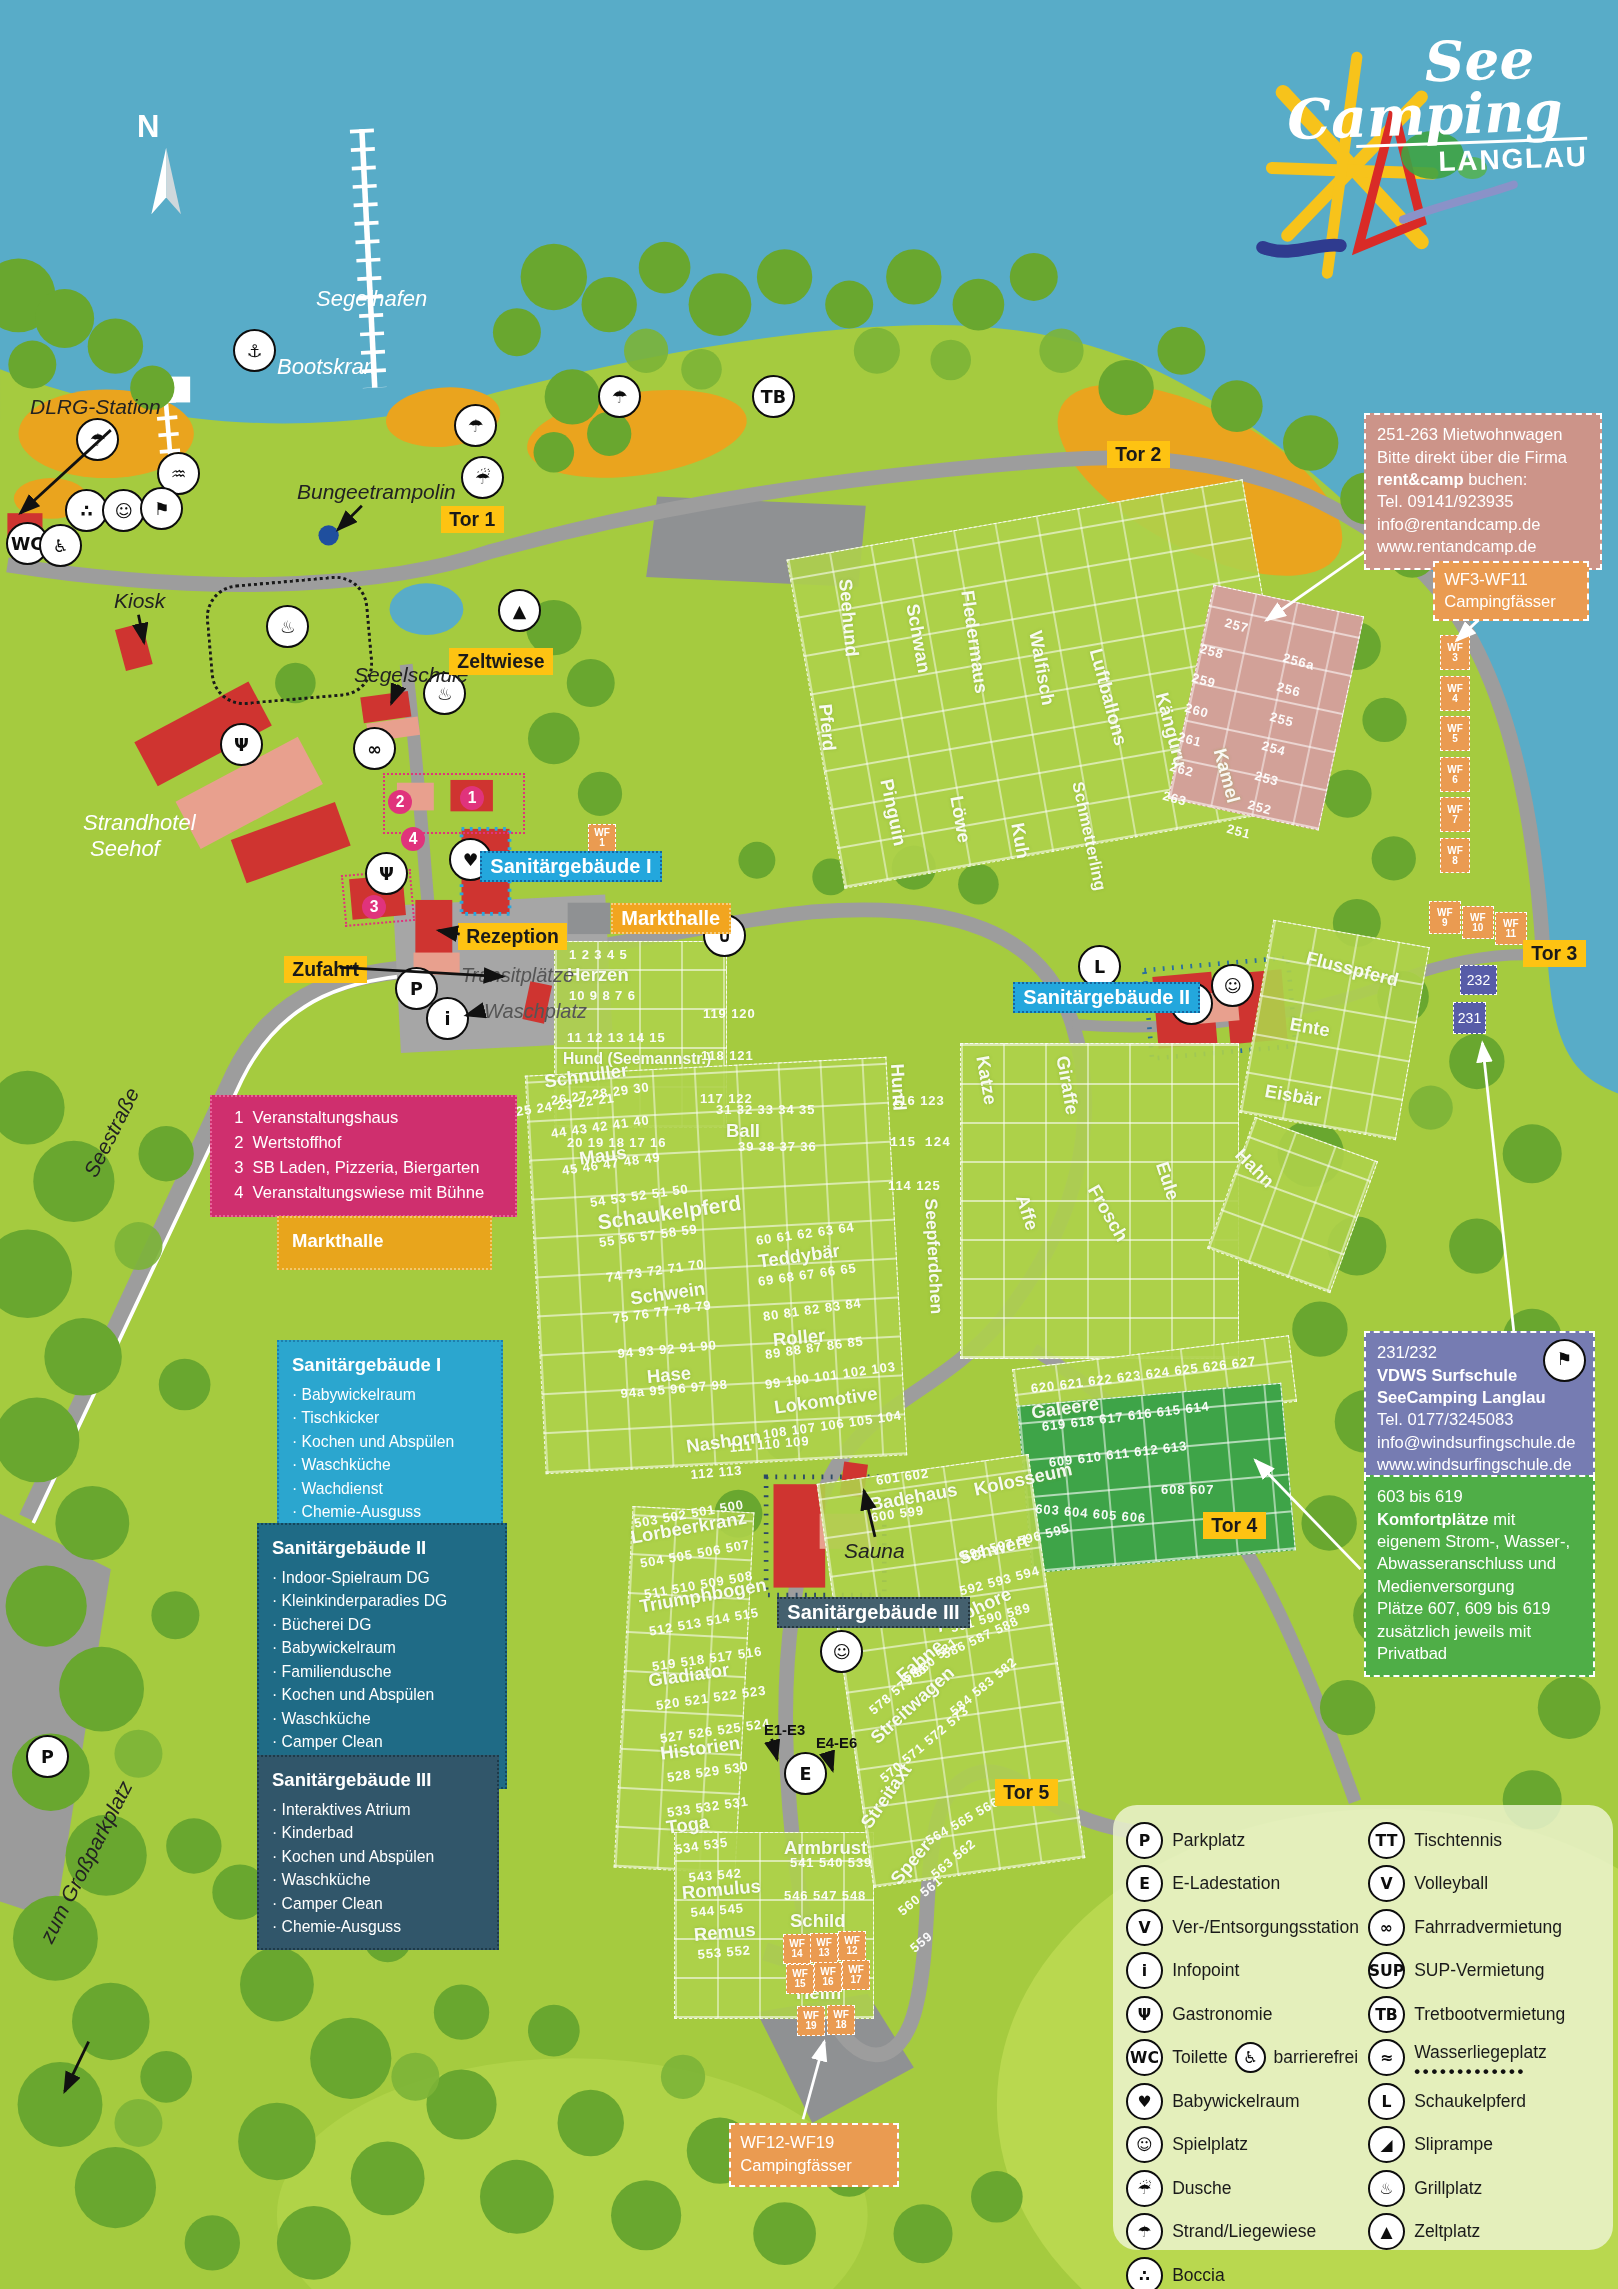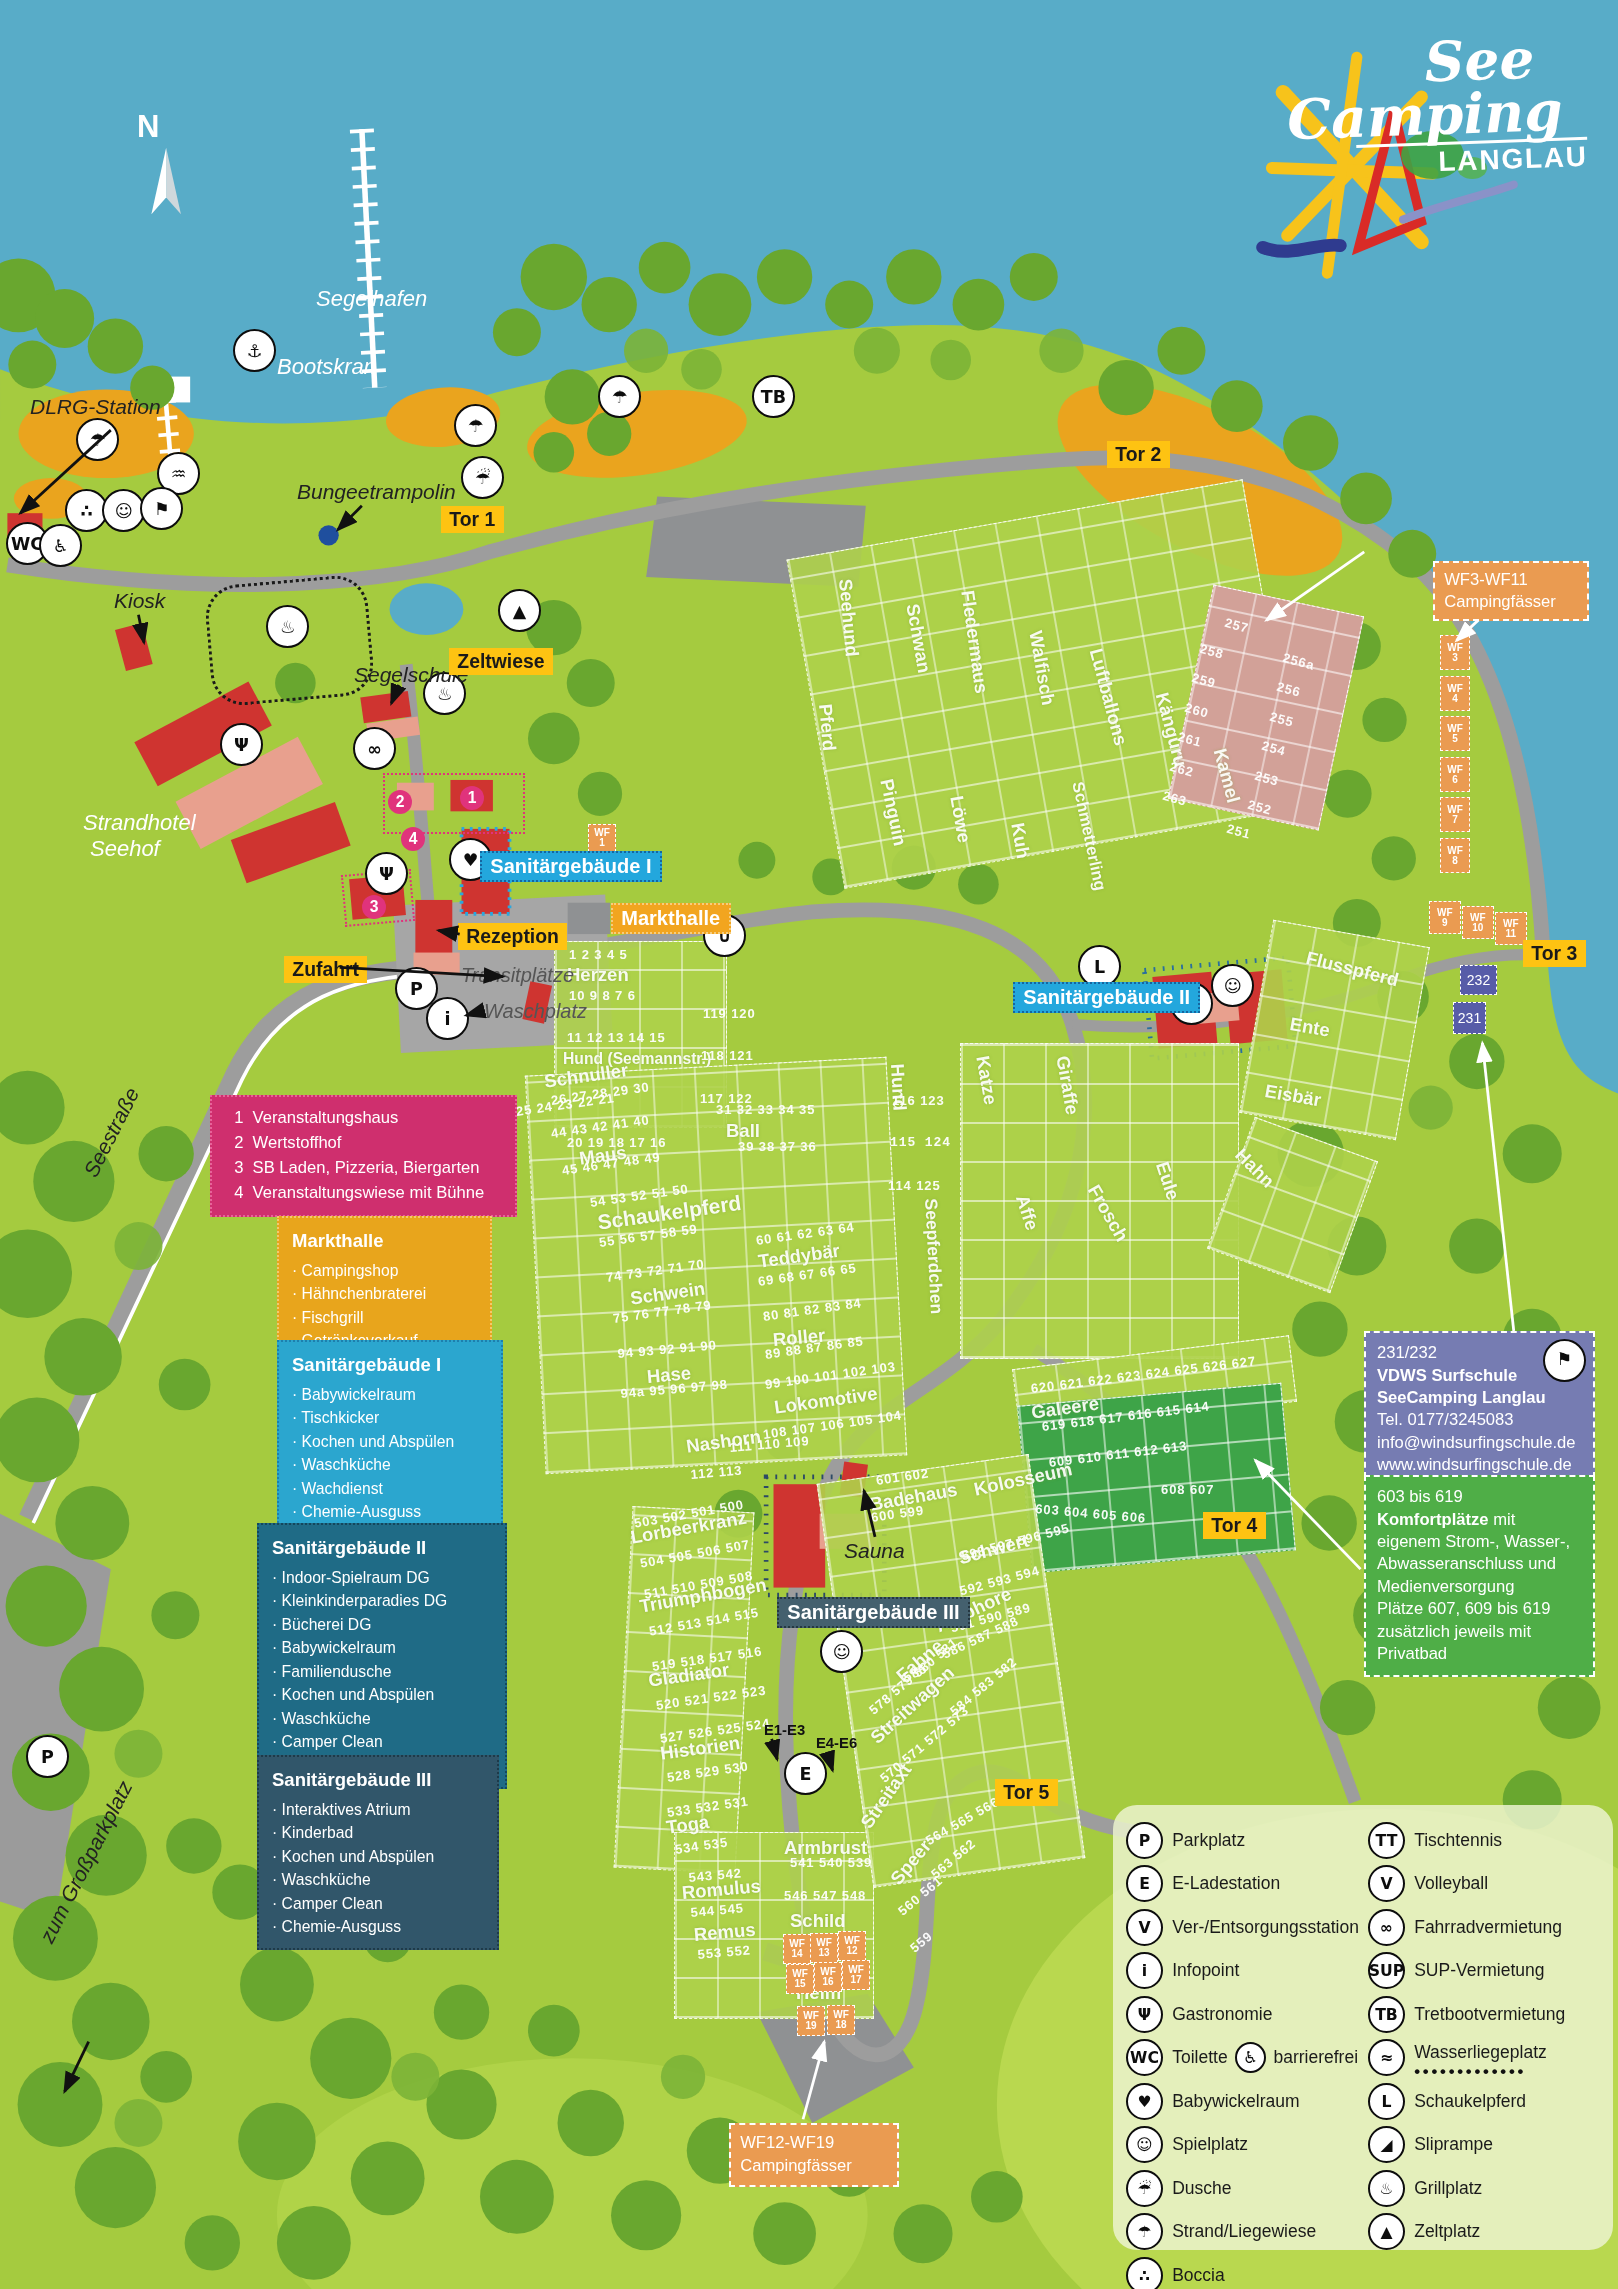--- a/index.html
+++ b/index.html
@@ -573,20 +573,28 @@
   </svg>
 
   <div class="compass">N</div>
 
   <div class="logo">
     <div class="l1">See</div>
     <div class="l2">Camping</div>
     <div class="l3">LANGLAU</div>
   </div>
 
+  <div class="infobox" style="left:1364px;top:413px;width:212px;background:#cc9489;">
+    <div>251-263 Mietwohnwagen</div>
+    <div>Bitte direkt über die Firma</div>
+    <div><span class="t">rent&amp;camp</span><span> buchen:</span></div>
+    <div>Tel. 09141/923935</div>
+    <div>info@rentandcamp.de</div>
+    <div>www.rentandcamp.de</div>
+  </div>
 
   <div class="infobox" style="left:1433px;top:561px;width:134px;background:#ea9b51;padding:5.5px 9.2px;">
     <div>WF3-WF11</div>
     <div>Campingfässer</div>
   </div>
 
   <div class="infobox" style="left:1364px;top:1331px;width:205px;background:#767cb2;">
     <div class="icon" style="right:7.4px;top:5.5px;left:auto;position:absolute;">⚑</div>
     <div>231/232</div>
     <div class="t">VDWS Surfschule</div>
@@ -629,26 +637,20 @@
         </li>
         <li>
           <span>4</span>
           <span>Veranstaltungswiese mit Bühne</span>
         </li>
       </ul>
   </div>
 
   <div class="legbox" style="left:277px;top:1216px;width:185px;background:#e8a51c;border:2.8px dotted #f3c96e;">
     <div class="title">Markthalle</div>
-    <ul>
-        <li>Campingshop</li>
-        <li>Hähnchenbraterei</li>
-        <li>Fischgrill</li>
-        <li>Getränkeverkauf</li>
-      </ul>
   </div>
 
   <div class="legbox" style="left:277px;top:1340px;width:196px;background:#2ba6cf;border:2.8px dotted #1d7fae;">
     <div class="title">Sanitärgebäude I</div>
     <ul>
         <li>Babywickelraum</li>
         <li>Tischkicker</li>
         <li>Kochen und Abspülen</li>
         <li>Waschküche</li>
         <li>Wachdienst</li>

